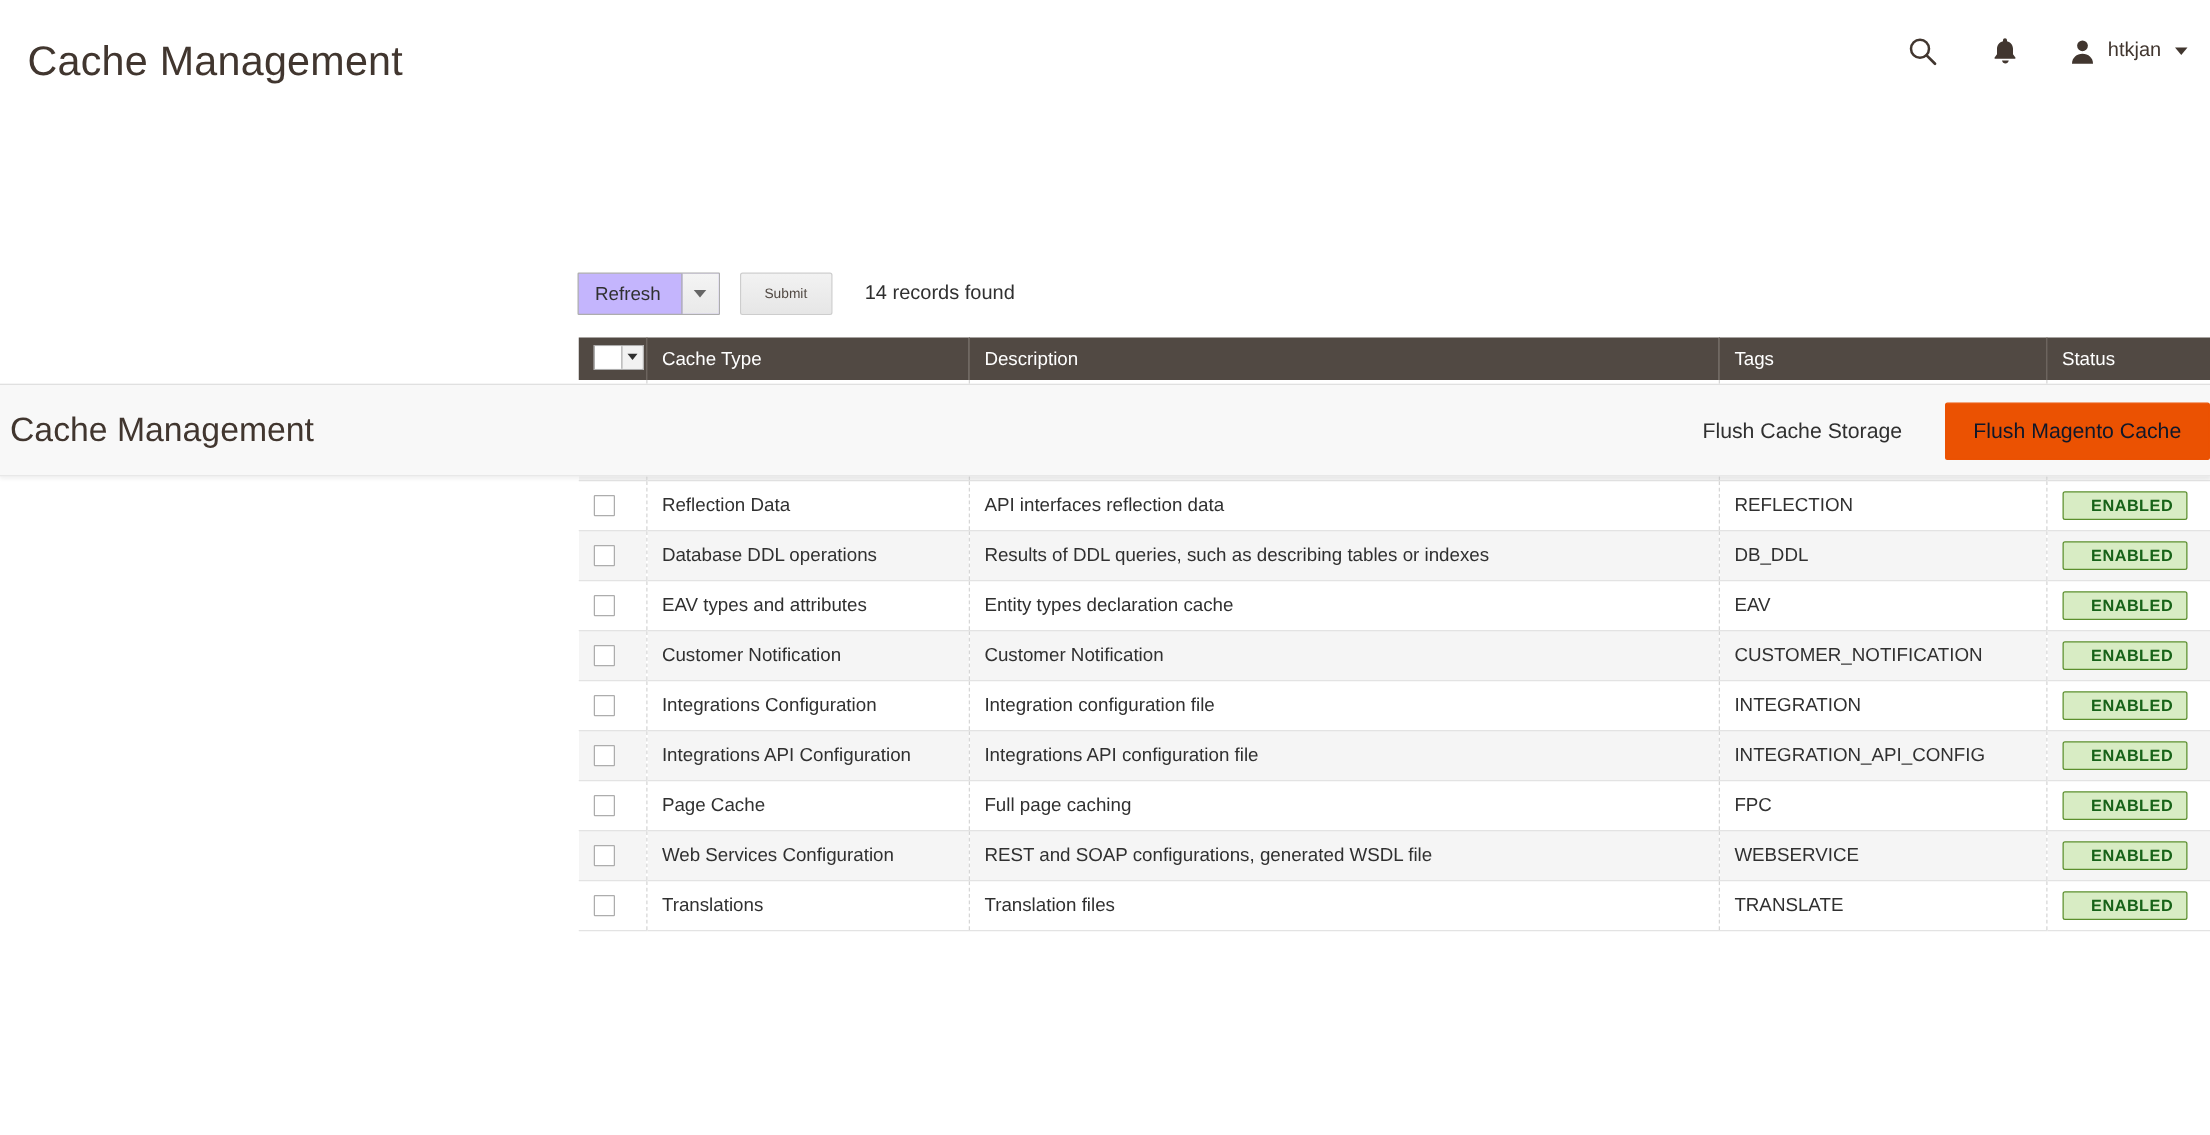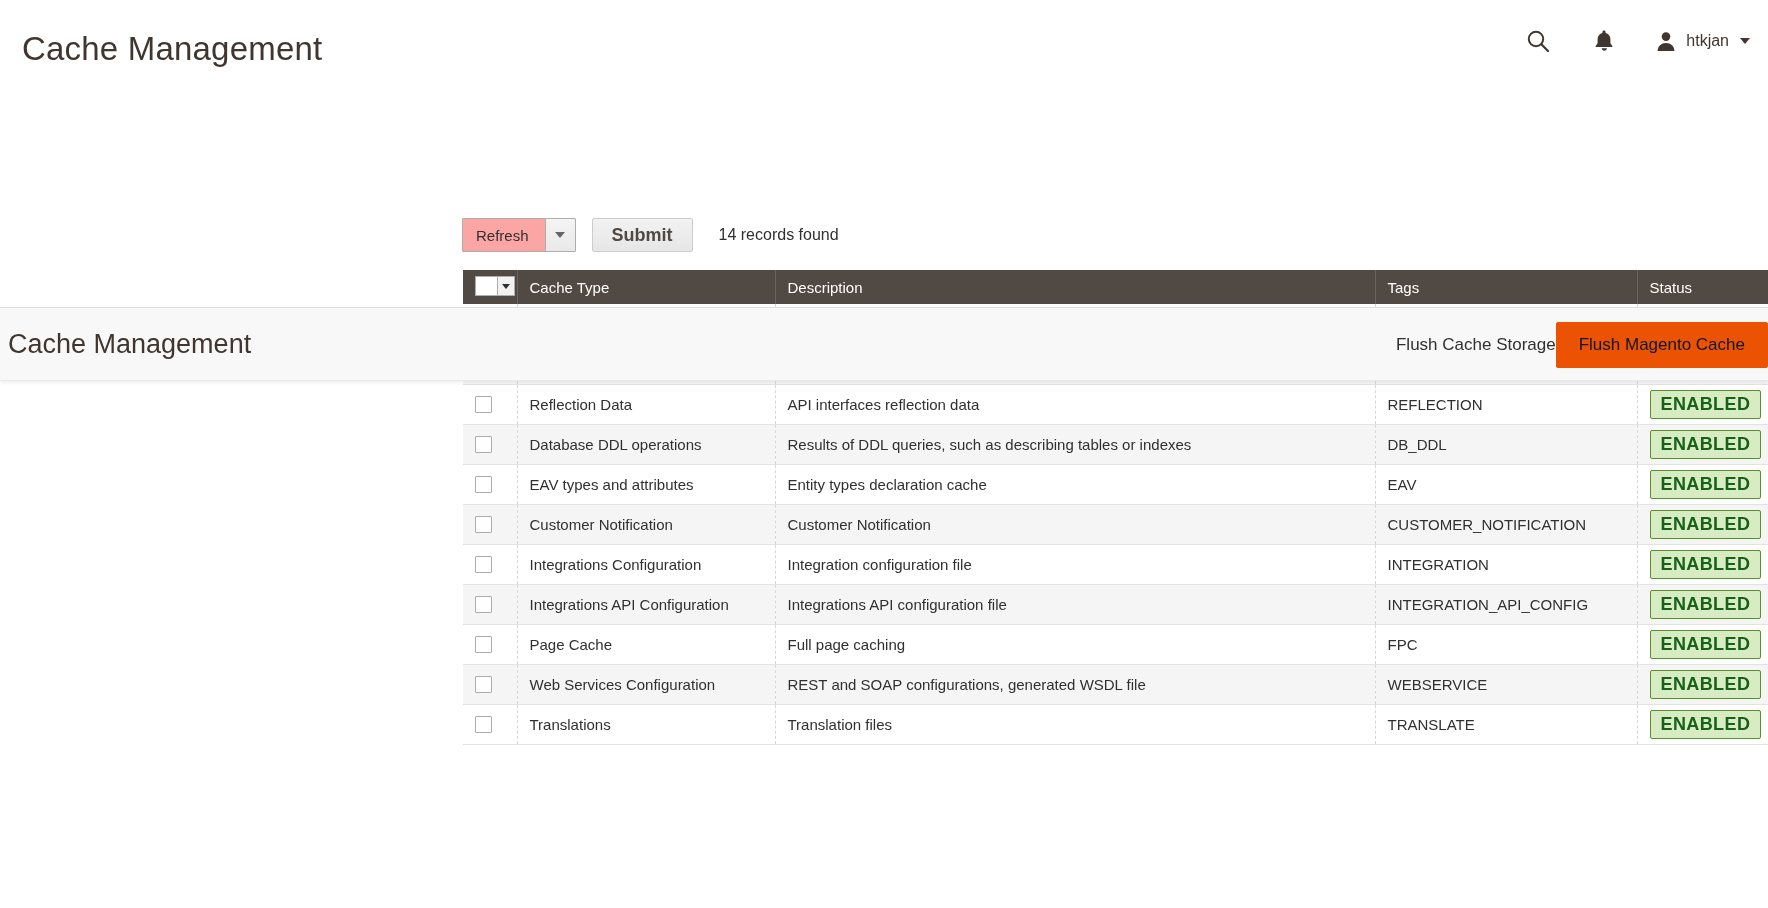--- a/index.html
+++ b/index.html
@@ -43,42 +43,42 @@
     margin-left: 2px;
   }
 
   
   .grid-toolbar {
     position: absolute; left: 462px; top: 218px;
     display: flex; align-items: center; gap: 0;
   }
   .refresh-select {
     display: flex; align-items: stretch; height: 34px;
-    border: 1px solid #adadad; background: #fca5a5; border-radius: 1px;
+    border: 1px solid #adadad; background: #c4b5fd; border-radius: 1px;
   }
   .refresh-label {
     display: flex; align-items: center; padding: 0 16px 0 13px;
     font-size: 15px; color: #303030; white-space: nowrap;
   }
   .refresh-arrow {
     width: 30px; border-left: 1px solid #adadad;
     background: linear-gradient(#f4f4f4,#e9e9e9);
     display: flex; align-items: center; justify-content: center;
   }
   .refresh-arrow i {
     width: 0; height: 0; border-left: 5px solid transparent;
     border-right: 5px solid transparent; border-top: 6px solid #666;
     display: block;
   }
   .submit-btn {
     height: 34px; margin-left: 16px; padding: 4px 19px;
     border: 1px solid #cdcdcd; border-radius: 2px;
     background: linear-gradient(#f2f2f2,#e6e6e6);
     font-family: "Liberation Sans", sans-serif;
-    font-size: 18px; font-weight: 700; color: #514943; cursor: pointer;
+    font-size: 11px; font-weight: 400; color: #514943; cursor: pointer;
   }
   .records-found {
     margin-left: 26px; font-size: 16px; color: #303030; white-space: nowrap;
   }
 
   
   .grid-wrap {
     position: absolute; left: 463px; top: 270px;
     width: 1306px;
   }
@@ -119,23 +119,23 @@
   table.cache-grid tbody td:last-child { border-right: none; }
   table.cache-grid tbody tr.odd  td { background: #ffffff; }
   table.cache-grid tbody tr.even td { background: #f5f5f5; }
   td.cell-check { padding-left: 14px; border-right: 1px dashed #d6d6d6; }
   .row-check {
     width: 17px; height: 17px; border: 1px solid #adadad;
     background: #fff; border-radius: 1px; display: block; cursor: pointer;
   }
   td.cell-status { text-align: left; padding-left: 12px; }
   .badge-enabled {
-    display: inline-block; min-width: 100px; text-align: center;
+    display: inline-block; min-width: 100px; text-align: right;
     background: #d8ecc4; border: 1px solid #5b8f2d; color: #176218;
-    font-size: 18px; font-weight: 700; letter-spacing: .4px;
+    font-size: 13px; font-weight: 700; letter-spacing: .4px;
     padding: 3px 10px; border-radius: 2px;
   }
 
   
   .sticky-bar {
     position: absolute; left: 0; top: 307px; width: 1768px; height: 74px;
     background: #f8f8f8;
     border-top: 1px solid #e0e0e0;
     border-bottom: 1px solid #e8e8e8;
     box-shadow: 0 2px 3px rgba(0,0,0,.06);
@@ -144,21 +144,21 @@
   .sticky-title {
     position: absolute; left: 8px; top: 50%; transform: translateY(-50%);
     font-size: 27px; color: #41362f; white-space: nowrap;
   }
   .sticky-actions {
     position: absolute; right: 0; top: 0; height: 74px;
     display: flex; align-items: center;
   }
   .link-flush-storage {
     font-size: 17px; color: #303030; cursor: pointer; white-space: nowrap;
-    text-decoration: none;
+    margin-right: 34px; text-decoration: none;
   }
   .btn-flush-magento {
     background: #eb5202; color: #0f172a; border: 1px solid #eb5202;
     font-family: "Liberation Sans", sans-serif;
     font-size: 17px; font-weight: 400; cursor: pointer;
     padding: 0 22px; height: 46px; border-radius: 2px; white-space: nowrap;
     margin-right: 0;
   }
 </style>
 </head>

